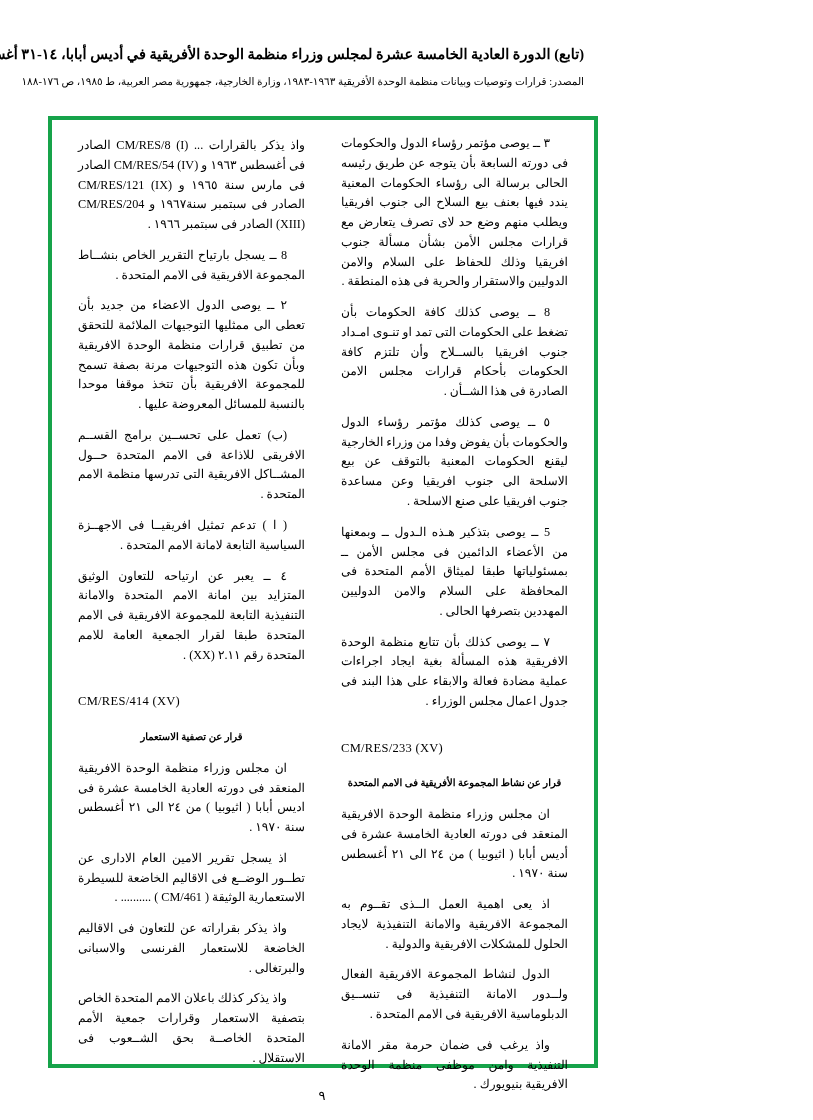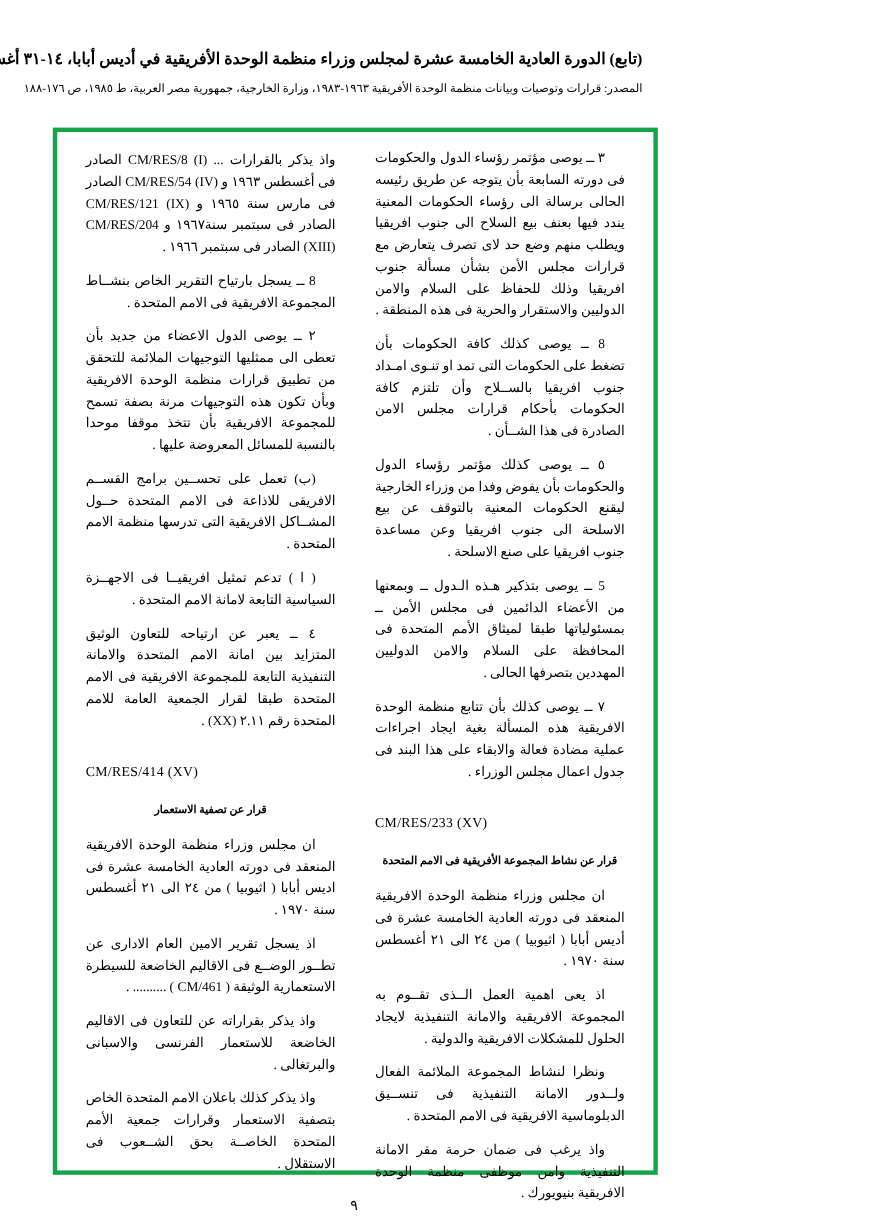--- a/index.html
+++ b/index.html
@@ -123,21 +123,21 @@
         <p class="para">8 ــ يوصى كذلك كافة الحكومات بأن تضغط على الحكومات التى تمد او تنـوى امـداد جنوب افريقيا بالســلاح وأن تلتزم كافة الحكومات بأحكام قرارات مجلس الامن الصادرة فى هذا الشــأن .</p>
         <p class="para">٥ ــ يوصى كذلك مؤتمر رؤساء الدول والحكومات بأن يفوض وفدا من وزراء الخارجية ليقنع الحكومات المعنية بالتوقف عن بيع الاسلحة الى جنوب افريقيا وعن مساعدة جنوب افريقيا على صنع الاسلحة .</p>
         <p class="para">5 ــ يوصى بتذكير هـذه الـدول ــ وبمعنها من الأعضاء الدائمين فى مجلس الأمن ــ بمسئولياتها طبقا لميثاق الأمم المتحدة فى المحافظة على السلام والامن الدوليين المهددين بتصرفها الحالى .</p>
         <p class="para">٧ ــ يوصى كذلك بأن تتابع منظمة الوحدة الافريقية هذه المسألة بغية ايجاد اجراءات عملية مضادة فعالة والابقاء على هذا البند فى جدول اعمال مجلس الوزراء .</p>
 
         <div class="res-code">CM/RES/233 (XV)</div>
         <div class="sub-title">قرار عن نشاط المجموعة الأفريقية فى الامم المتحدة</div>
 
         <p class="para">ان مجلس وزراء منظمة الوحدة الافريقية المنعقد فى دورته العادية الخامسة عشرة فى أديس أبابا ( اثيوبيا ) من ٢٤ الى ٢١ أغسطس سنة ١٩٧٠ .</p>
         <p class="para">اذ يعى اهمية العمل الــذى تقــوم به المجموعة الافريقية والامانة التنفيذية لايجاد الحلول للمشكلات الافريقية والدولية .</p>
-        <p class="para">ونظرا لنشاط المجموعة الملائمة الفعال ولــدور الامانة التنفيذية فى تنســيق الدبلوماسية الافريقية فى الامم المتحدة .</p>
+        <p class="para">الدول لنشاط المجموعة الافريقية الفعال ولــدور الامانة التنفيذية فى تنســيق الدبلوماسية الافريقية فى الامم المتحدة .</p>
         <p class="para">واذ يرغب فى ضمان حرمة مقر الامانة التنفيذية وامن موظفى منظمة الوحدة الافريقية بنيويورك .</p>
       </div>
 
       <div class="col left">
         <p class="para top-list first-para-right">واذ يذكر بالقرارات ... CM/RES/8 (I) الصادر فى أغسطس ١٩٦٣ و CM/RES/54 (IV) الصادر فى مارس سنة ١٩٦٥ و CM/RES/121 (IX) الصادر فى سبتمبر سنة١٩٦٧ و CM/RES/204 (XIII) الصادر فى سبتمبر ١٩٦٦ .</p>
         <p class="para">8 ــ يسجل بارتياح التقرير الخاص بنشــاط المجموعة الافريقية فى الامم المتحدة .</p>
         <p class="para">٢ ــ يوصى الدول الاعضاء من جديد بأن تعطى الى ممثليها التوجيهات الملائمة للتحقق من تطبيق قرارات منظمة الوحدة الافريقية وبأن تكون هذه التوجيهات مرنة بصفة تسمح للمجموعة الافريقية بأن تتخذ موقفا موحدا بالنسبة للمسائل المعروضة عليها .</p>
         <p class="para">(ب) تعمل على تحســين برامج القســم الافريقى للاذاعة فى الامم المتحدة حــول المشــاكل الافريقية التى تدرسها منظمة الامم المتحدة .</p>
         <p class="para">( ا ) تدعم تمثيل افريقيــا فى الاجهــزة السياسية التابعة لامانة الامم المتحدة .</p>
         <p class="para">٤ ــ يعبر عن ارتياحه للتعاون الوثيق المتزايد بين امانة الامم المتحدة والامانة التنفيذية التابعة للمجموعة الافريقية فى الامم المتحدة طبقا لقرار الجمعية العامة للامم المتحدة رقم ٢.١١ (XX) .</p>

